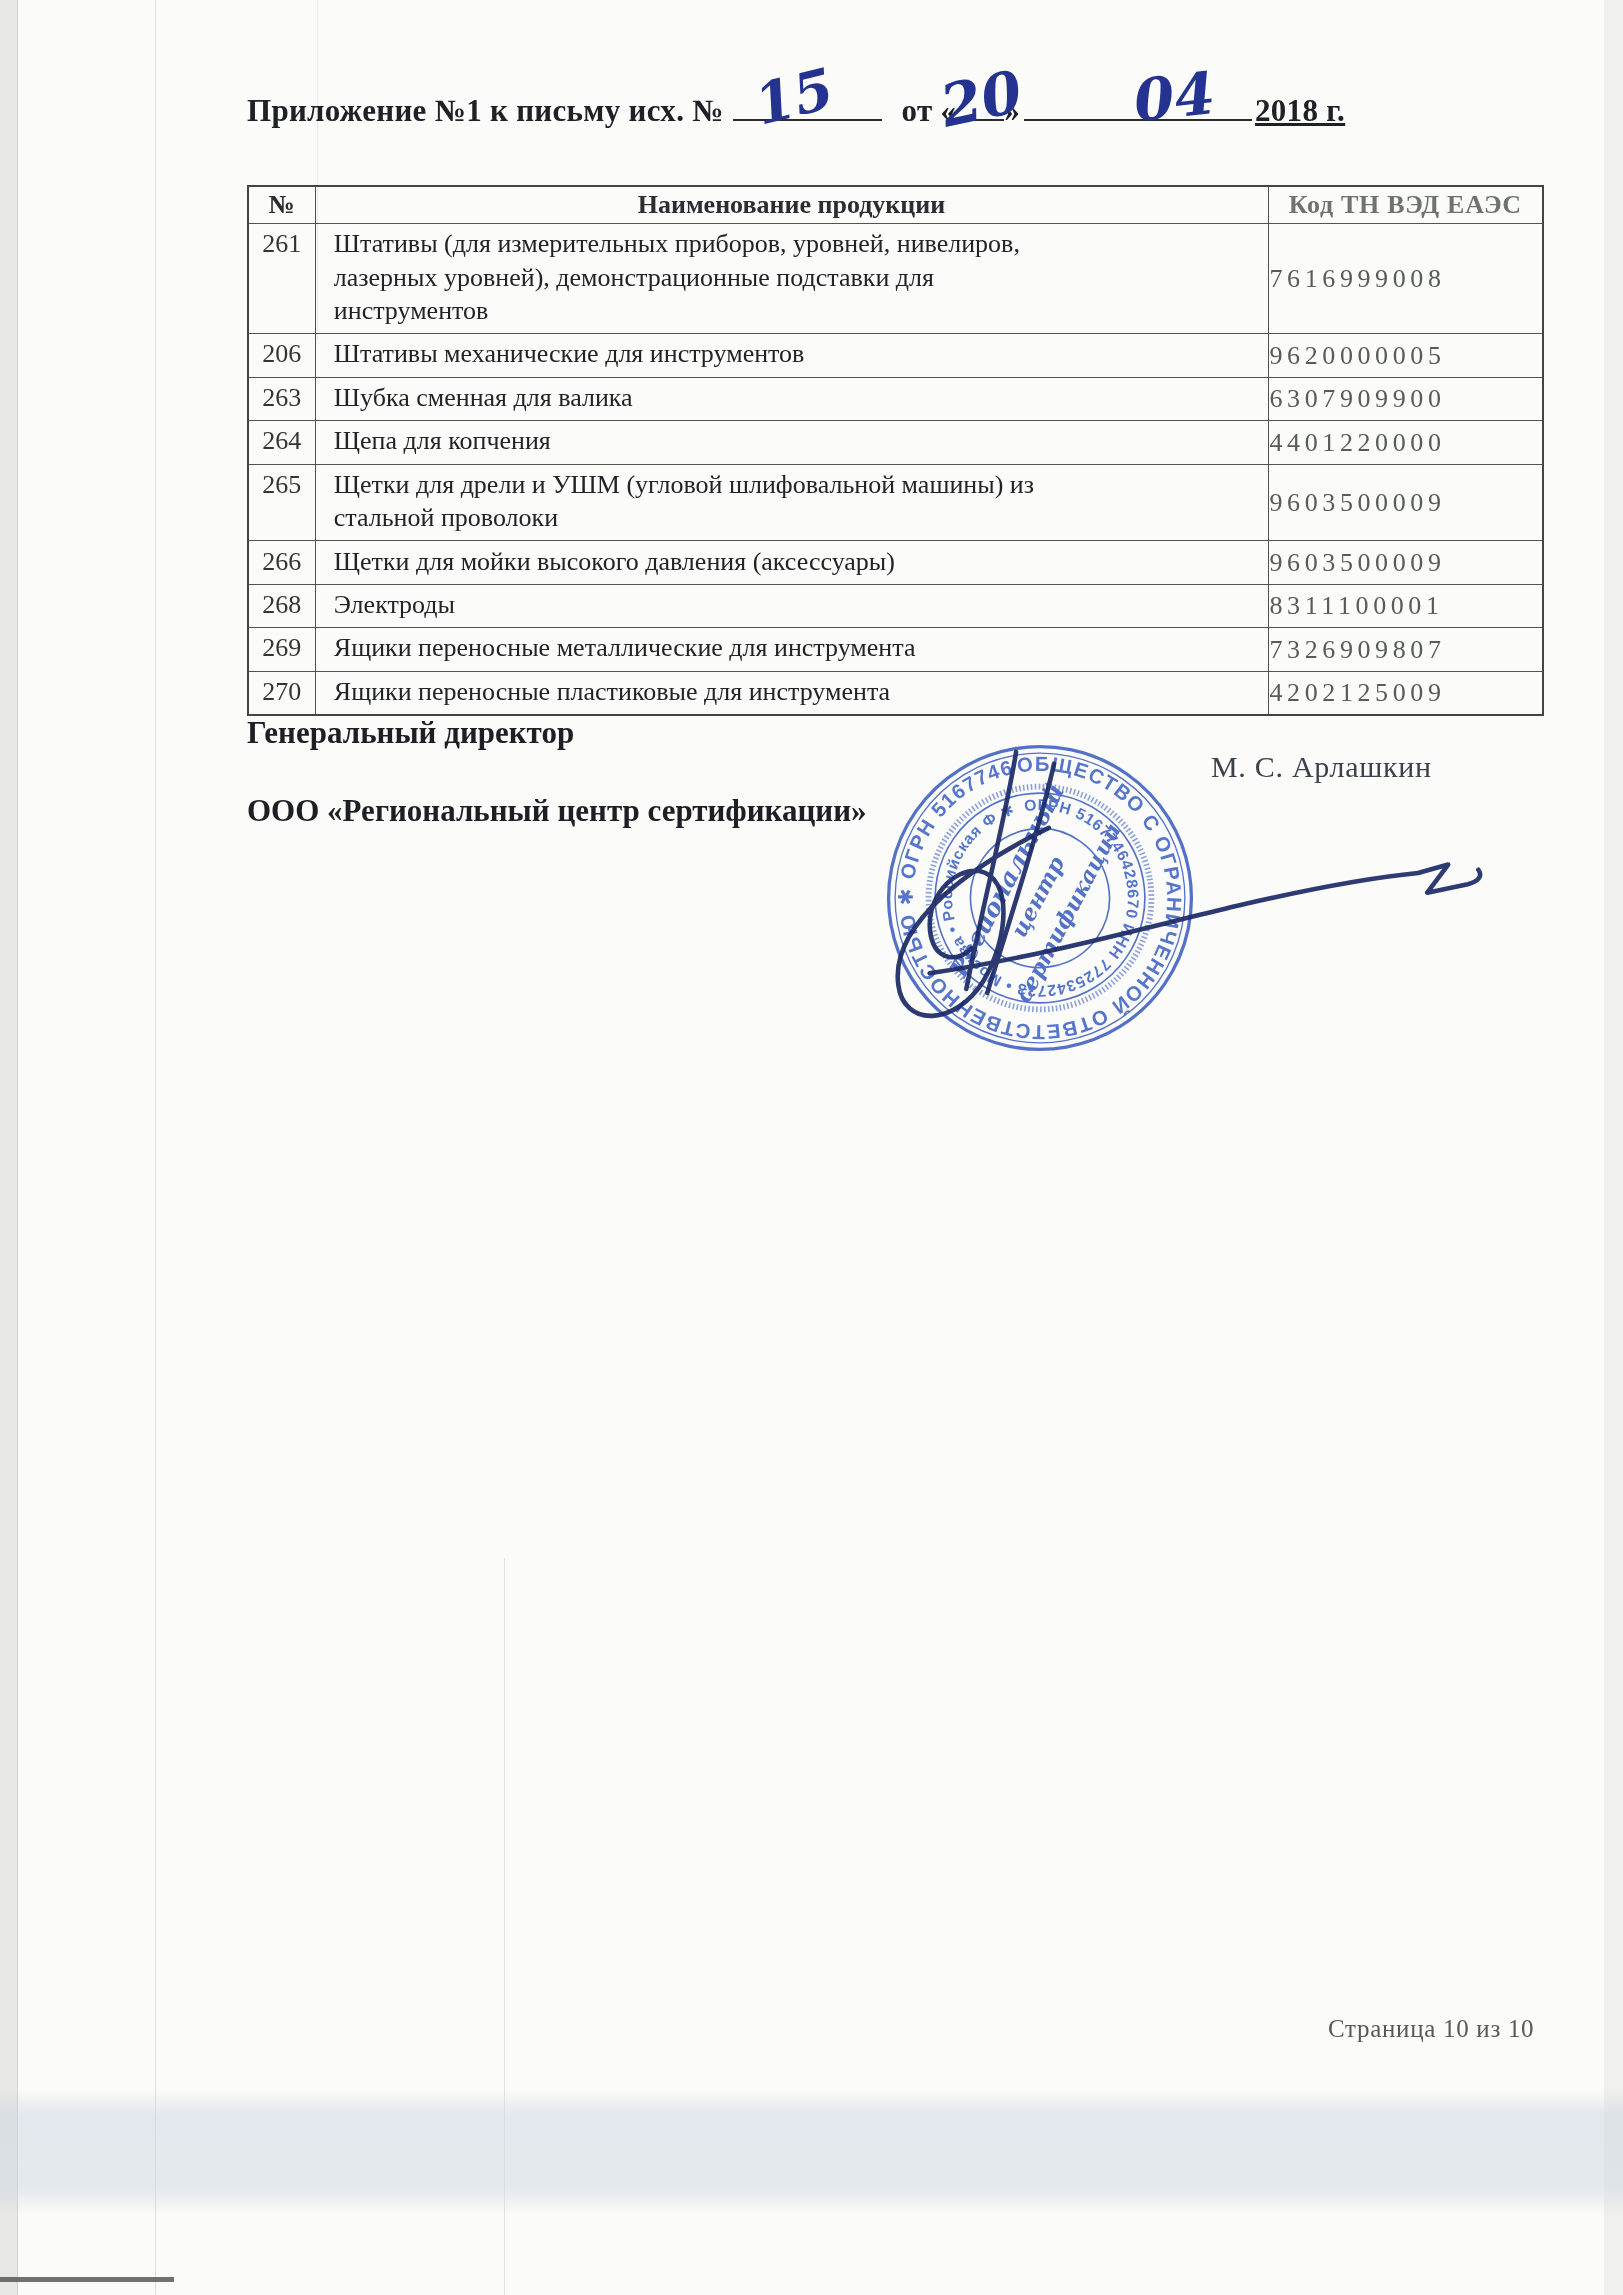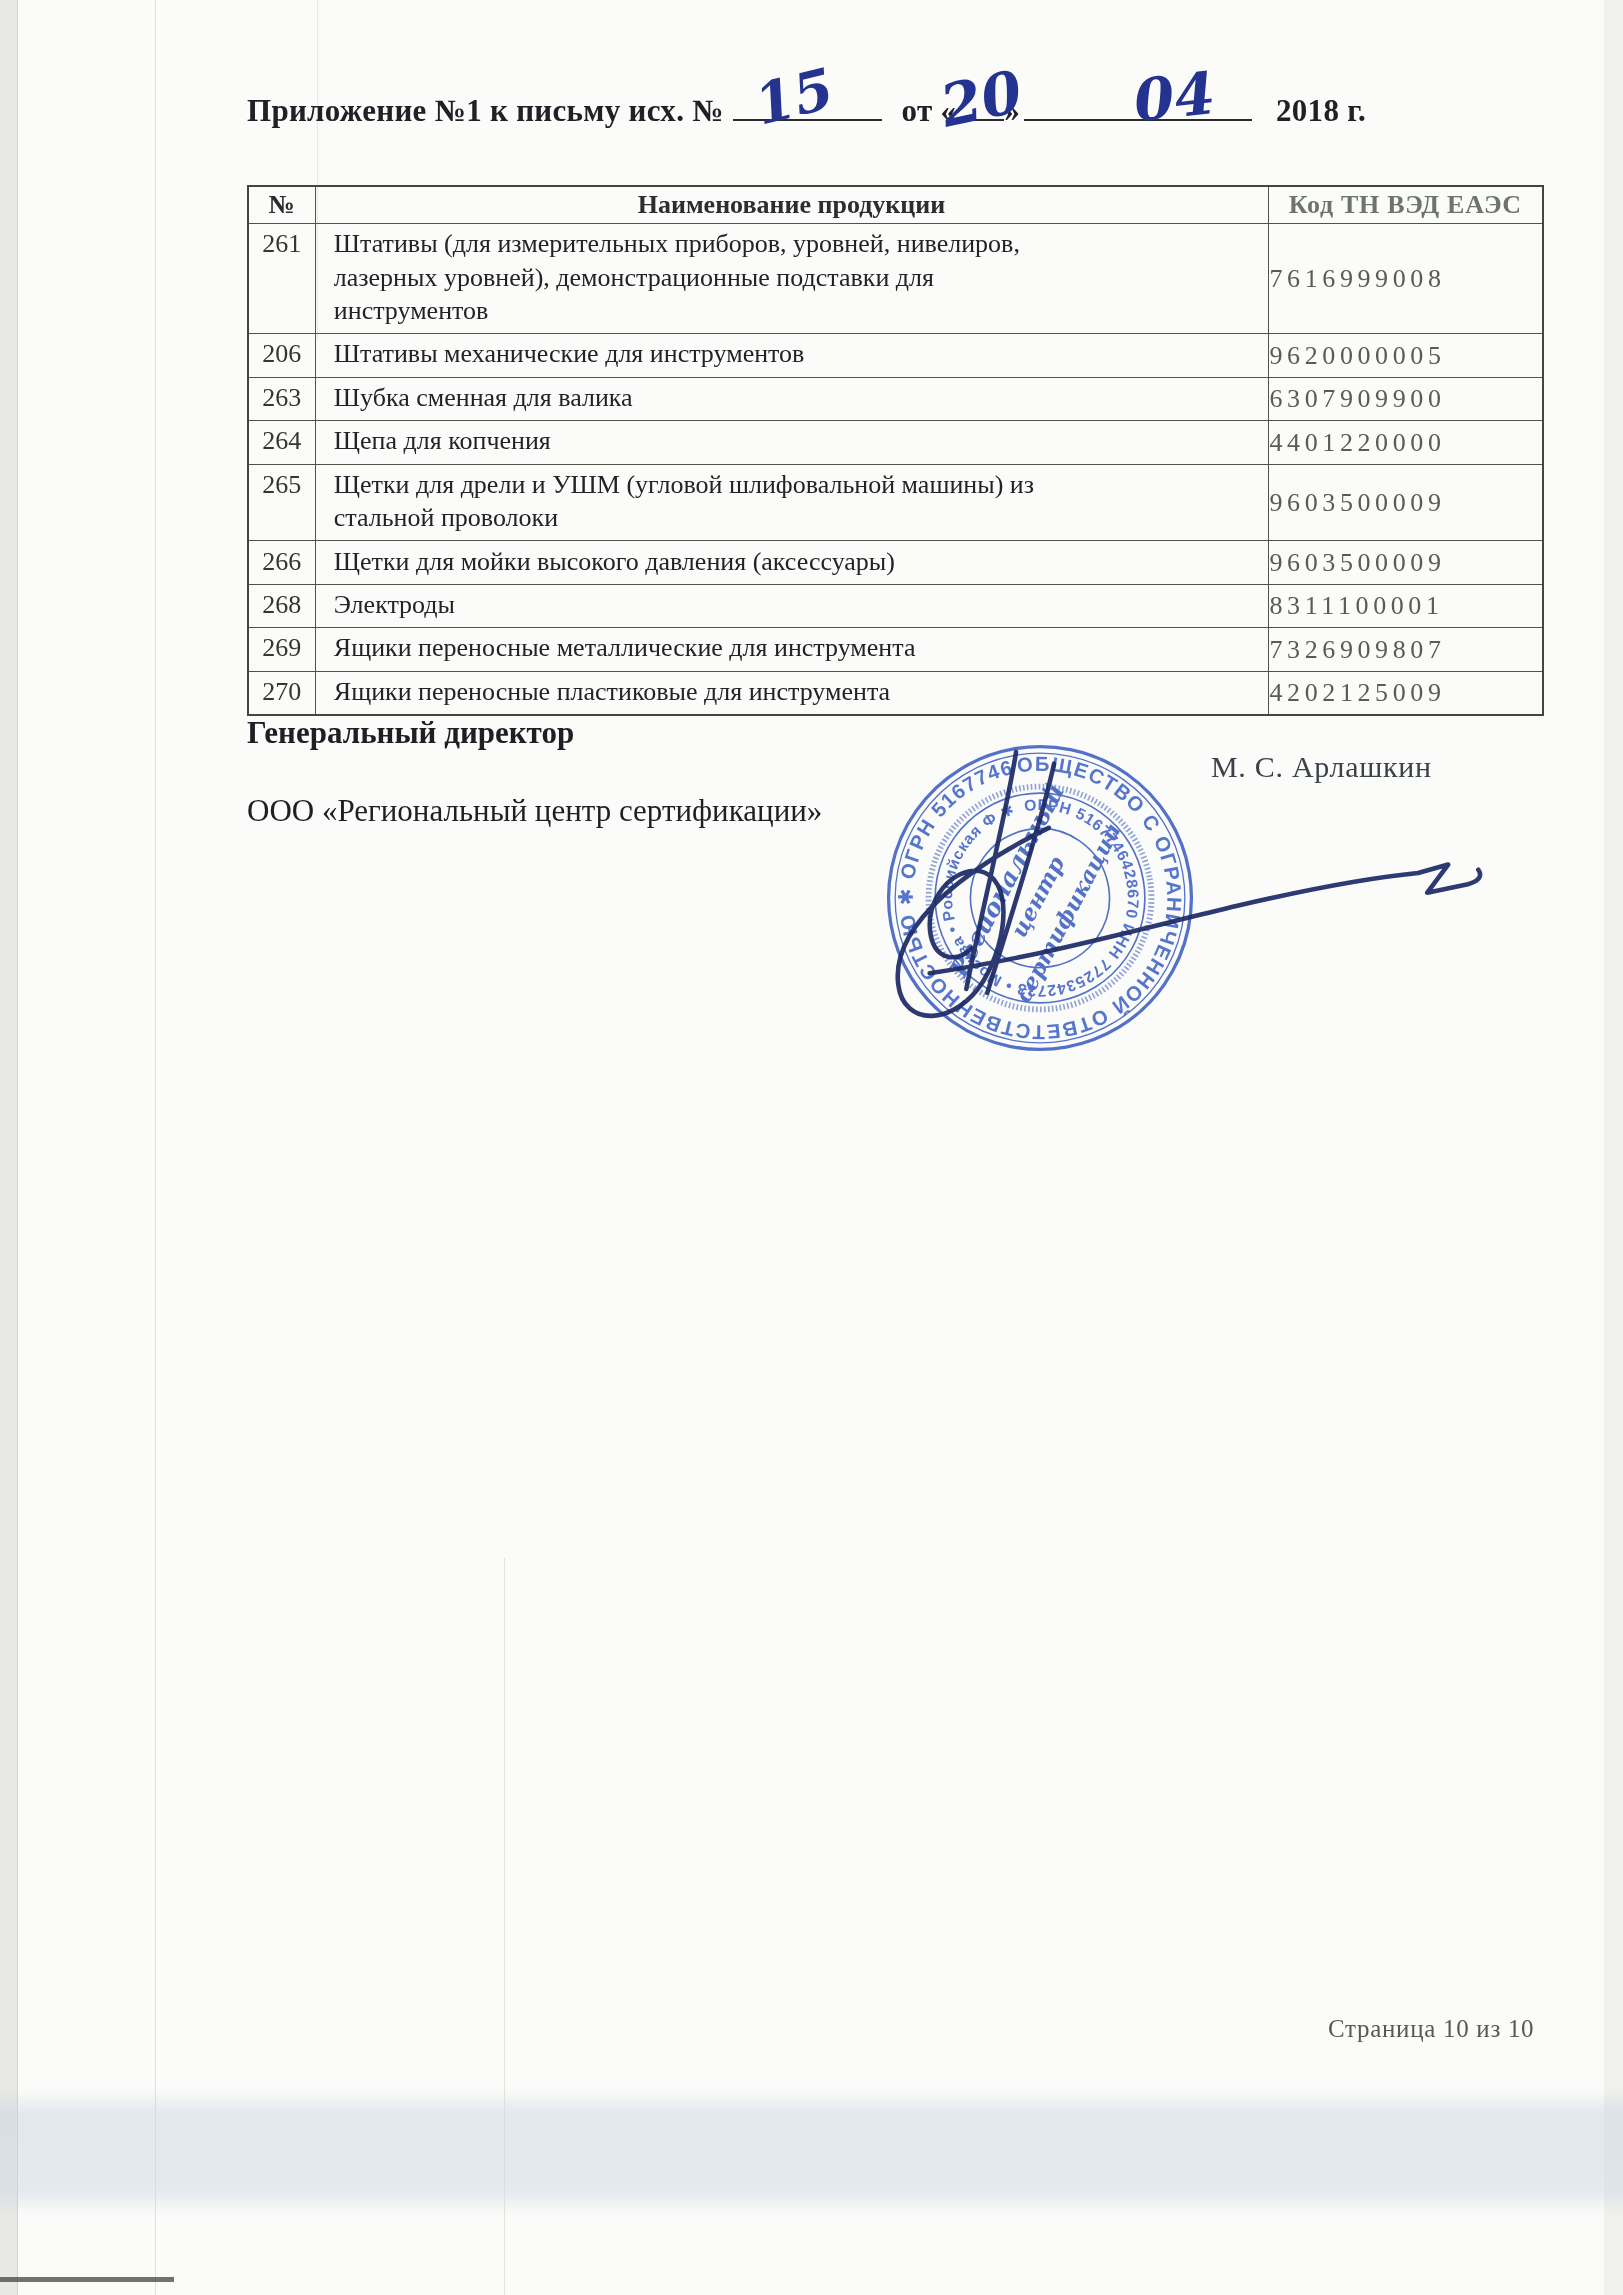--- a/index.html
+++ b/index.html
@@ -21,21 +21,21 @@
   .bottom-dash{position:absolute;left:0;top:2277px;width:174px;height:4.6px;background:#4f4f4a;opacity:.8;}
 
   
   .doc-header{position:absolute;left:247px;top:82px;display:flex;align-items:baseline;
     font-size:31px;font-weight:bold;color:#202126;letter-spacing:0.3px;white-space:nowrap;}
   .blank{display:inline-block;position:relative;border-bottom:2.6px solid #2b2b2b;height:37px;vertical-align:baseline;}
   .blank-no{width:149px;margin-left:9.2px;}
   .blank-day{width:48px;}
   .blank-month{width:228px;margin-left:3.9px;}
   .ot-label{margin-left:19.6px;}
-  .year-label{margin-left:24px;}
+  .year-label{margin-left:3px;text-decoration:underline;}
   .hw{position:absolute;font-family:"DejaVu Serif",serif;font-style:italic;font-weight:bold;
     color:#23338f;line-height:1;}
   .hw-no{left:22px;bottom:-5.2px;font-size:56px;transform:rotate(-14deg);}
   .hw-day{left:-15.7px;bottom:-9.2px;font-size:58px;transform:rotate(-12deg);}
   .hw-month{left:110px;bottom:-6.5px;font-size:58px;transform:rotate(-6deg);}
 
   
   table.products{position:absolute;left:247px;top:185px;width:1295px;
     border-collapse:collapse;table-layout:fixed;}
   table.products th,table.products td{border:1.3px solid #50534a;}
@@ -43,21 +43,21 @@
   th{font-size:26px;font-weight:bold;padding:2.6px 1.3px;height:31px;color:#2c2d31;}
   th.code-h{color:#6d746f;letter-spacing:0.7px;}
   td{font-size:26px;line-height:1.28;}
   td.num{text-align:center;vertical-align:top;color:#34362f;padding-top:3.3px;}
   td.name{padding:3.3px 190px 5.9px 18.3px;color:#222327;vertical-align:top;}
   td.code{text-align:left;vertical-align:middle;padding-right:7px;
     color:#575c56;letter-spacing:4.6px;}
 
   
   .director-title{position:absolute;left:247px;top:715px;font-size:31px;font-weight:bold;color:#1e1f24;}
-  .company-name{position:absolute;left:247px;top:793px;font-size:31px;font-weight:normal;color:#1e1f24;}
+  .company-name{position:absolute;left:247px;top:793px;font-size:31px;font-weight:bold;color:#1e1f24;}
   .person-name{position:absolute;left:1211px;top:750px;font-size:30px;color:#3c424b;letter-spacing:0.7px;}
 
   
   .stamp-svg{position:absolute;left:865px;top:723px;width:350px;height:350px;
     transform:rotate(-10deg);opacity:.88;}
   .stamp-svg text{font-family:"Liberation Sans","DejaVu Sans",sans-serif;}
   .stamp-center{font-family:"DejaVu Serif",serif !important;font-style:italic;font-weight:bold;}
   .sig-svg{position:absolute;left:838px;top:706px;width:694px;height:393px;}
 
   

